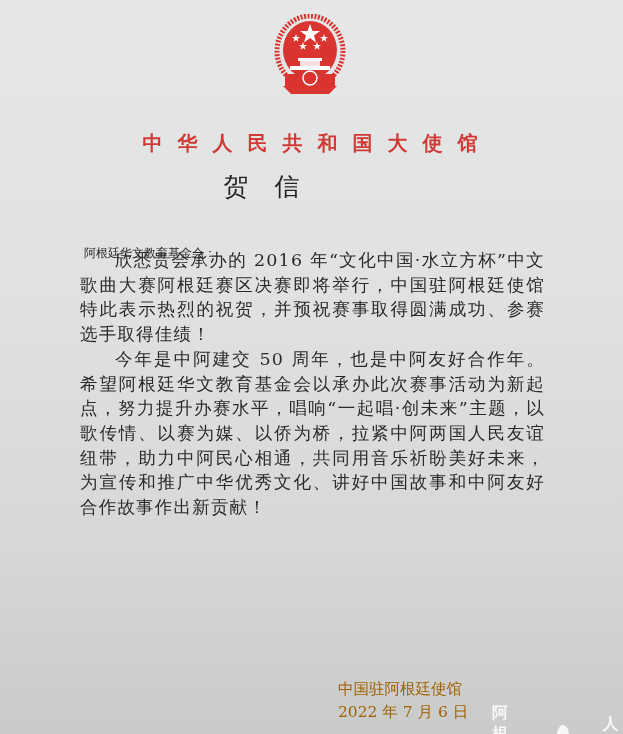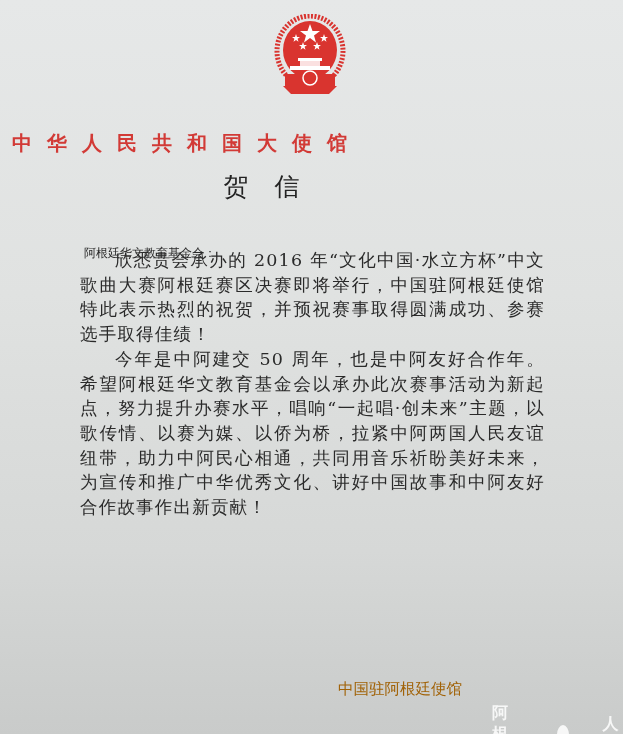--- a/index.html
+++ b/index.html
@@ -4,21 +4,21 @@
 <style>
   html, body { margin:0; padding:0; }
   body {
     width:623px; height:734px; overflow:hidden; position:relative;
     background: linear-gradient(180deg, #e6e8e8 0%, #e0e2e1 40%, #d6d8d7 75%, #c9cbca 100%);
     font-family: "DejaVu Serif", "Liberation Serif", serif;
     color:#2a2a2a;
   }
   .emblem { position:absolute; left:273px; top:14px; width:74px; height:82px; }
   .embassy-title {
-    position:absolute; left:0; width:623px; top:130px; text-align:left;
+    position:absolute; left:0; width:623px; top:130px; text-align:center;
     color:#d23a36; font-size:20px; letter-spacing:15px; font-weight:bold;
     font-family: "DejaVu Serif", serif; padding-left:12px; box-sizing:border-box;
   }
   .letter-title {
     position:absolute; left:0; width:523px; top:170px; text-align:center;
     font-size:25px; letter-spacing:26px; padding-left:26px; box-sizing:border-box;
     color:#222;
   }
   .salutation { position:absolute; left:84px; top:222px; font-size:12px;margin-top:23px; }
   .body { position:absolute; left:80px; top:248px; width:465px; }
@@ -58,19 +58,20 @@
 
 <div class="salutation">阿根廷华文教育基金会：</div>
 
 <div class="body">
   <p class="para">欣悉贵会承办的 2016 年“文化中国·水立方杯”中文歌曲大赛阿根廷赛区决赛即将举行，中国驻阿根廷使馆特此表示热烈的祝贺，并预祝赛事取得圆满成功、参赛选手取得佳绩！</p>
   <p class="para">今年是中阿建交 50 周年，也是中阿友好合作年。希望阿根廷华文教育基金会以承办此次赛事活动为新起点，努力提升办赛水平，唱响“一起唱·创未来”主题，以歌传情、以赛为媒、以侨为桥，拉紧中阿两国人民友谊纽带，助力中阿民心相通，共同用音乐祈盼美好未来，为宣传和推广中华优秀文化、讲好中国故事和中阿友好合作故事作出新贡献！</p>
 </div>
 
 <div class="signature">
   <div>中国驻阿根廷使馆</div>
+  <div>2022 年 7 月 6 日</div>
 </div>
 
 <div class="watermark">
   <span>阿根廷</span>
   <span class="wm-logo"></span>
   <span>人网</span>
 </div>
 
 </body></html>

